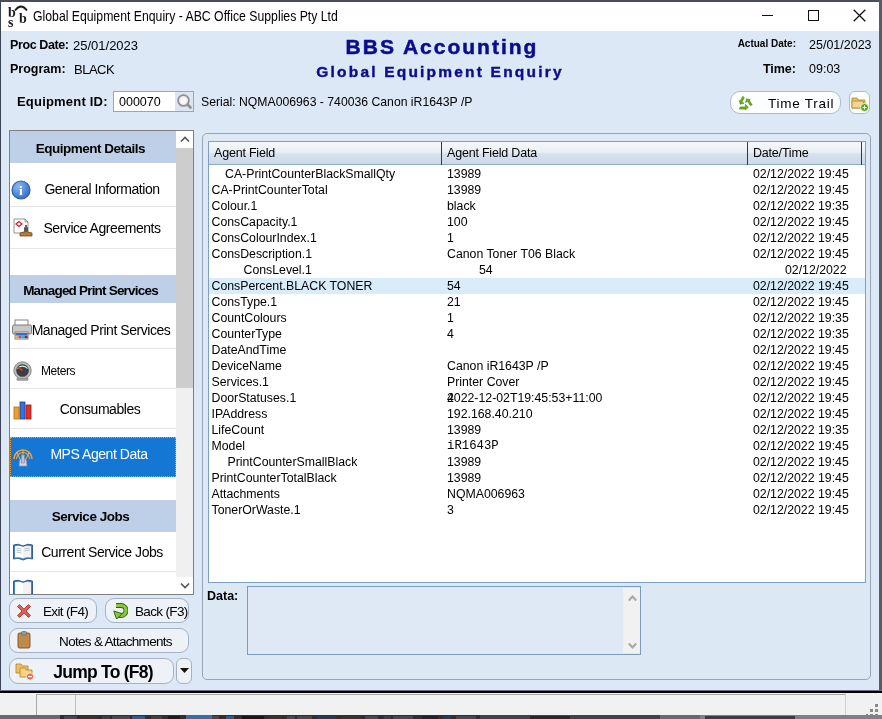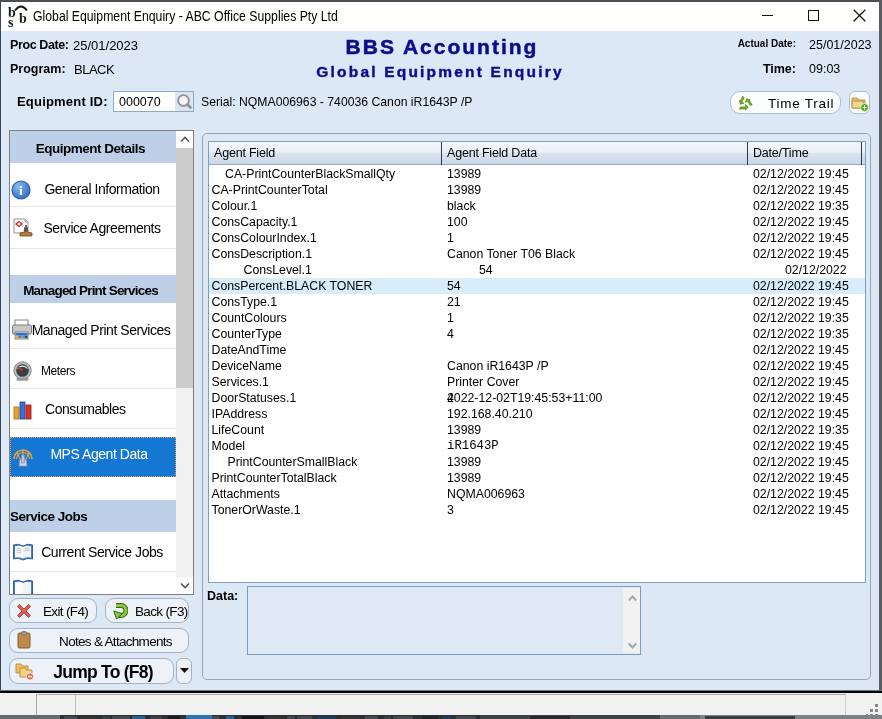--- a/index.html
+++ b/index.html
@@ -76,27 +76,27 @@
   <path d="M13.5,11.5 L13.5,15.5 M11.5,13.5 L15.5,13.5" stroke="#fff" stroke-width="1.2"></path>
 </svg>
 
 <div class="abs" style="left:9px;top:130px;width:185px;height:465px;background:#ffffff;border:1px solid #7f7f7f;"></div>
 
 <div class="abs" style="left:10px;top:131px;width:166px;height:32px;background:#bdd0e7;"></div>
 <div class="abs b" style="left:10px;top:131px;width:161px;height:32px;font-size:13.5px;text-align:center;line-height:35px;letter-spacing:-0.5px;">Equipment Details</div>
 <div class="abs" style="left:10px;top:275px;width:166px;height:28px;background:#bdd0e7;"></div>
 <div class="abs b" style="left:10px;top:275px;width:161px;height:28px;font-size:13.5px;text-align:center;line-height:32px;letter-spacing:-0.8px;">Managed Print Services</div>
 <div class="abs" style="left:10px;top:500px;width:166px;height:32px;background:#bdd0e7;"></div>
-<div class="abs b" style="left:10px;top:500px;width:161px;height:16px;font-size:13.5px;text-align:left;line-height:34px;letter-spacing:-0.5px;">Service Jobs</div>
+<div class="abs b" style="left:10px;top:500px;width:161px;height:16px;font-size:13.5px;text-align:center;line-height:34px;letter-spacing:-0.5px;">Service Jobs</div>
 
 <div class="abs" style="left:33px;top:180px;width:138px;text-align:center;font-size:14px;line-height:18px;letter-spacing:-0.45px;">General Information</div>
 <div class="abs" style="left:33px;top:219px;width:138px;text-align:center;font-size:14px;line-height:18px;letter-spacing:-0.45px;">Service Agreements</div>
 <div class="abs" style="left:26px;top:321px;width:150px;text-align:center;font-size:14px;line-height:18px;letter-spacing:-0.45px;">Managed Print Services</div>
 <div class="abs" style="left:41px;top:362px;width:138px;text-align:left;font-size:12px;line-height:18px;letter-spacing:-0.45px;">Meters</div>
-<div class="abs" style="left:45px;top:400px;width:138px;font-size:14px;line-height:18px;letter-spacing:-0.45px;">Consumables</div>
+<div class="abs" style="left:31px;top:400px;width:138px;text-align:center;font-size:14px;line-height:18px;letter-spacing:-0.45px;">Consumables</div>
 
 <div class="abs" style="left:10px;top:437px;width:166px;height:40px;background:#1577d4;border:1px dotted #e8a048;"></div>
 <div class="abs" style="left:30px;top:445px;width:138px;text-align:center;font-size:14px;line-height:18px;letter-spacing:-0.45px;color:#fff;">MPS Agent Data</div>
 <div class="abs" style="left:33px;top:543px;width:138px;text-align:center;font-size:14px;line-height:18px;letter-spacing:-0.45px;">Current Service Jobs</div>
 
 <div class="abs" style="left:10px;top:206px;width:166px;height:1px;background:#e6e6e6;"></div>
 <div class="abs" style="left:10px;top:248px;width:166px;height:1px;background:#e6e6e6;"></div>
 <div class="abs" style="left:10px;top:348px;width:166px;height:1px;background:#e6e6e6;"></div>
 <div class="abs" style="left:10px;top:388px;width:166px;height:1px;background:#e6e6e6;"></div>
 <div class="abs" style="left:10px;top:428px;width:166px;height:1px;background:#e6e6e6;"></div>

